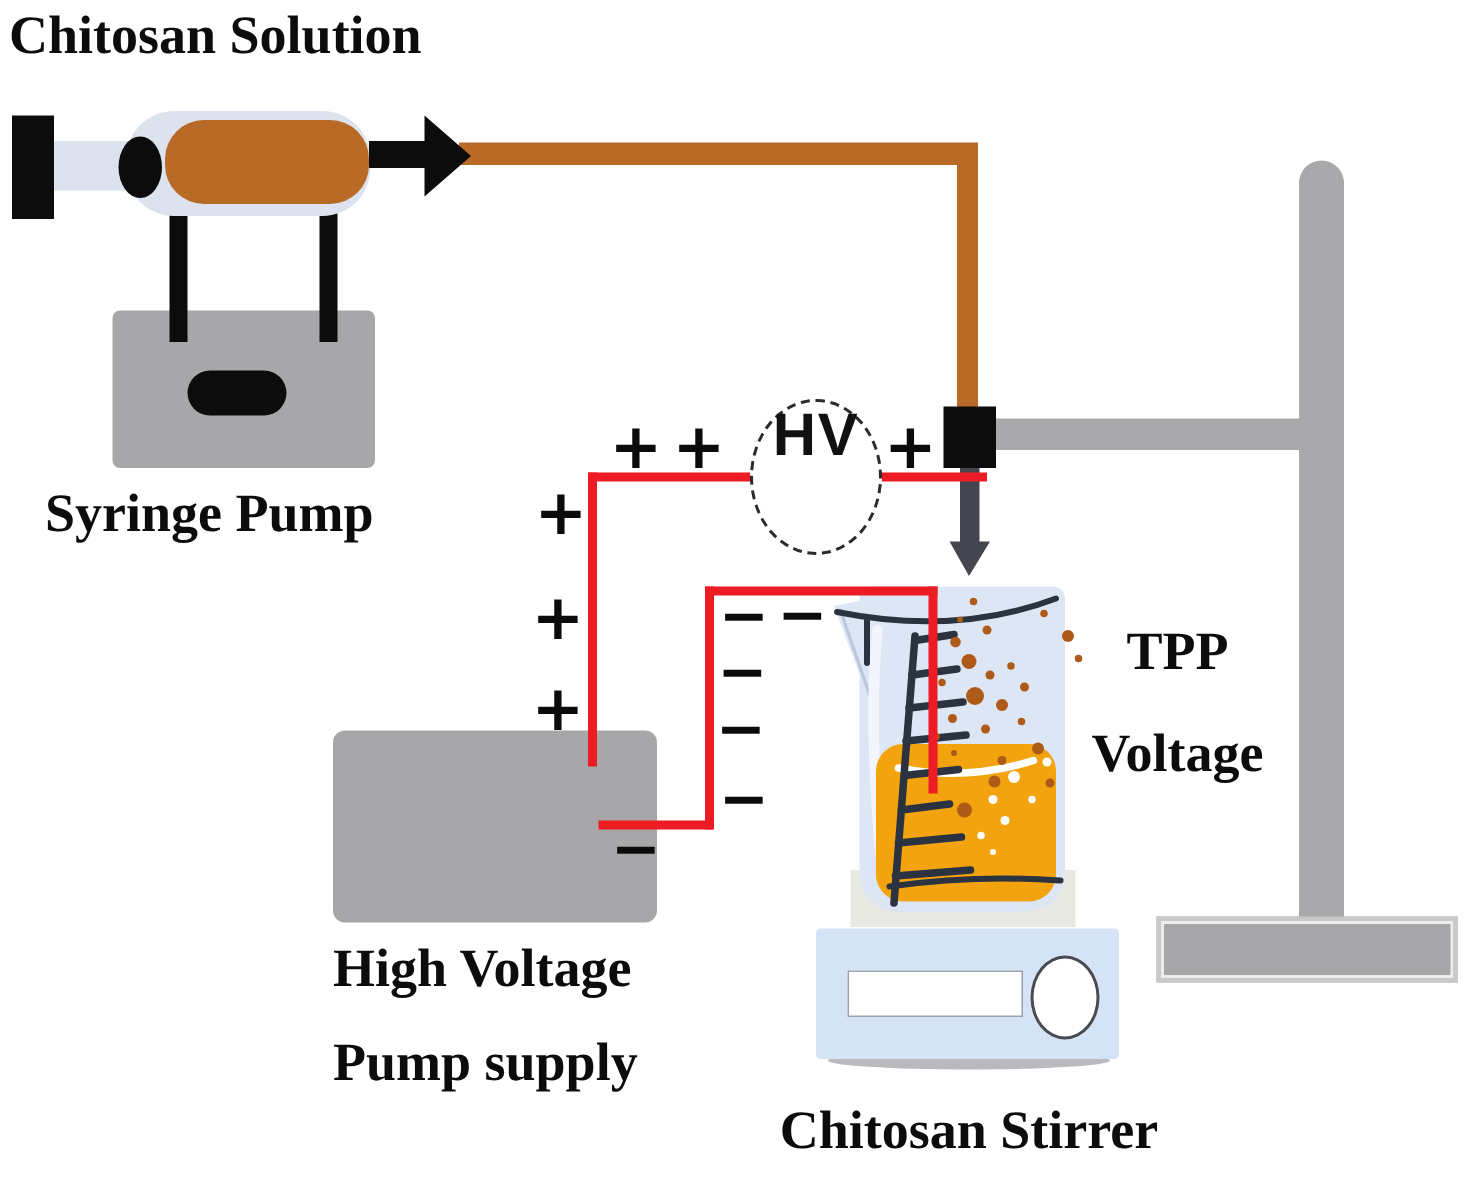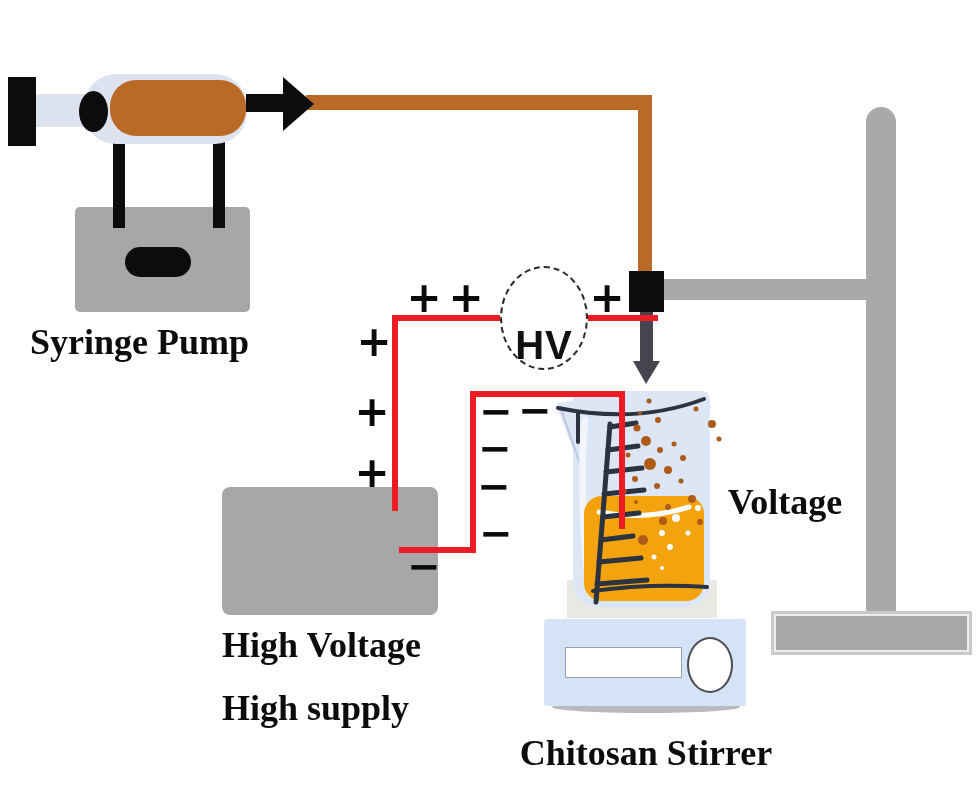--- a/index.html
+++ b/index.html
@@ -8,21 +8,21 @@
   .abs{position:absolute;}
   .lbl{position:absolute;font:700 36px "Liberation Serif", serif;color:#0c0c0c;white-space:nowrap;}
   .gray{background:#a7a7aa;}
   .black{background:#0c0c0c;}
   .brown{background:#b96a26;}
   .red{background:#ed1b23;}
   .glassblue{background:#dde3ee;}
   .sym{position:absolute;font:700 42px "DejaVu Sans", sans-serif;color:#0b0b0b;
        transform:translate(-50%,-55%);line-height:1;}
   #hv-circle{position:absolute;left:500px;top:266px;width:84px;height:100px;border-radius:50%;
-       background:#fff;border:2px dashed #2b2b2b;display:flex;align-items:flex-end;justify-content:center;
+       background:#fff;border:2px dashed #2b2b2b;display:flex;align-items:flex-start;justify-content:center;
        font:600 40px "Liberation Sans", sans-serif;color:#111;letter-spacing:1px;}
   #stand-base{position:absolute;left:771px;top:611px;width:201px;height:44px;background:#a7a7aa;
        border:3px solid #c9c9c9;box-sizing:border-box;box-shadow:inset 0 0 0 2px #ededed;}
   #stirrer-knob{position:absolute;left:687px;top:637px;width:46px;height:56px;border-radius:50%;
        background:#fff;border:2px solid #4a4a52;box-sizing:border-box;}
   #stirrer-display{position:absolute;left:565px;top:647px;width:117px;height:31px;background:#fff;
        border:1px solid #9aa2ae;box-sizing:border-box;}
   svg{position:absolute;left:0;top:0;}
 </style>
 </head>
@@ -148,19 +148,21 @@
       <span class="sym" style="left: 372px; top: 414px; font-size: 42px;">+</span>
       <span class="sym" style="left: 372px; top: 475px; font-size: 42px;">+</span>
       <span class="sym" style="left: 496px; top: 413px; font-size: 40px;">−</span>
       <span class="sym" style="left: 535px; top: 412px; font-size: 40px;">−</span>
       <span class="sym" style="left: 495px; top: 450px; font-size: 40px;">−</span>
       <span class="sym" style="left: 494px; top: 488px; font-size: 40px;">−</span>
       <span class="sym" style="left: 496px; top: 535px; font-size: 40px;">−</span>
       <span class="sym" style="left: 424px; top: 568px; font-size: 40px;">−</span>
     </div>
 
+  <div class="lbl" style="left:6px;top:2px;">Chitosan Solution</div>
   <div class="lbl" style="left:30px;top:321px;">Syringe Pump</div>
   <div class="lbl" style="left:222px;top:624px;">High Voltage</div>
-  <div class="lbl" style="left:222px;top:687px;">High supply</div>
+  <div class="lbl" style="left:222px;top:687px;">Pump supply</div>
+  <div class="lbl" style="left:700px;top:413px;width:170px;text-align:center;">TPP</div>
   <div class="lbl" style="left:695px;top:481px;width:180px;text-align:center;">Voltage</div>
   <div class="lbl" style="left:478px;top:732px;width:336px;text-align:center;">Chitosan Stirrer</div>
 
 </div>
 
 </body></html>

